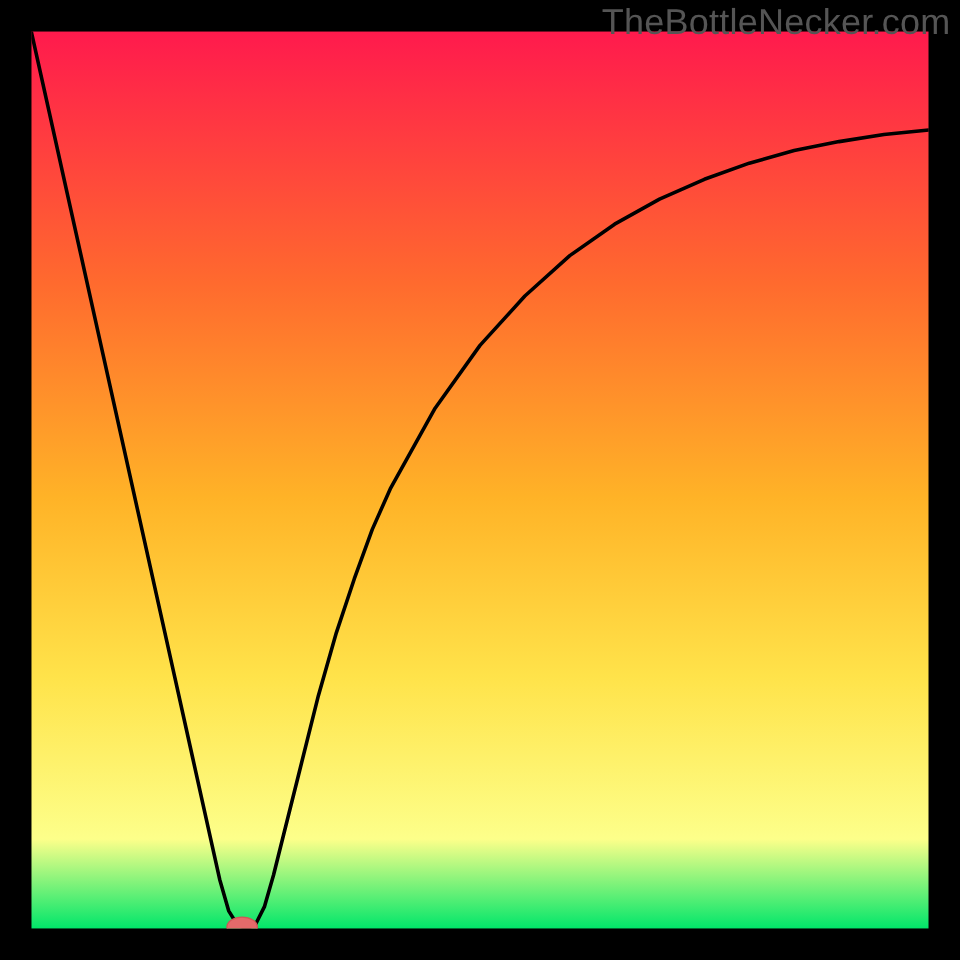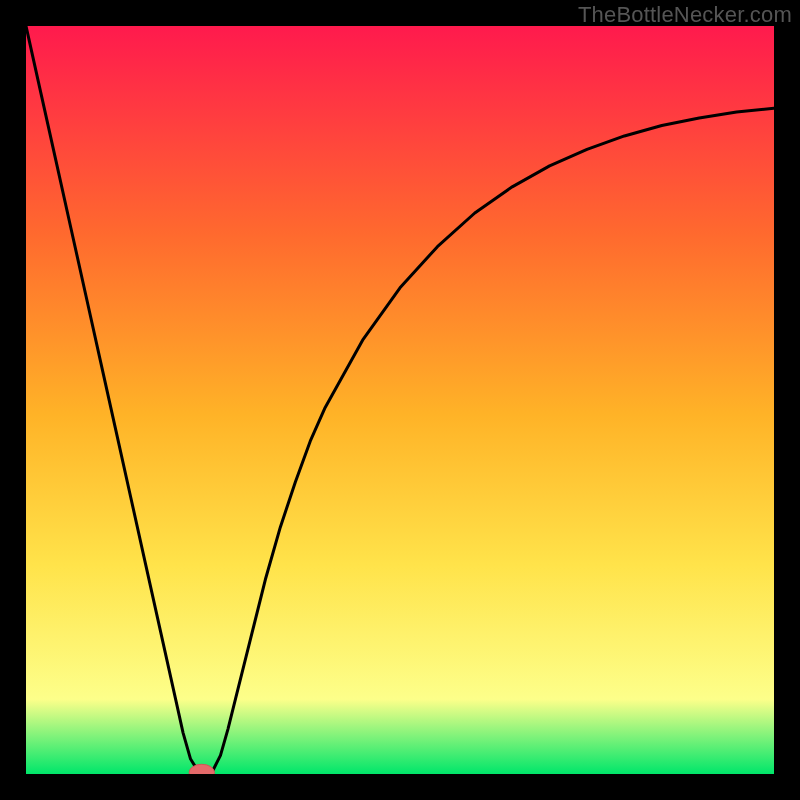--- a/index.html
+++ b/index.html
@@ -15,21 +15,21 @@
     position: relative;
     width: 800px;
     height: 800px;
     background: #000;
   }
   .watermark {
     position: absolute;
     top: 2px;
     right: 8px;
     color: #555;
-    font-size: 22px;
+    font-size: 30px;
     font-weight: 500;
     letter-spacing: 0.2px;
     z-index: 5;
   }
   .plot-frame {
     position: absolute;
     left: 26px;
     top: 26px;
     width: 748px;
     height: 748px;

